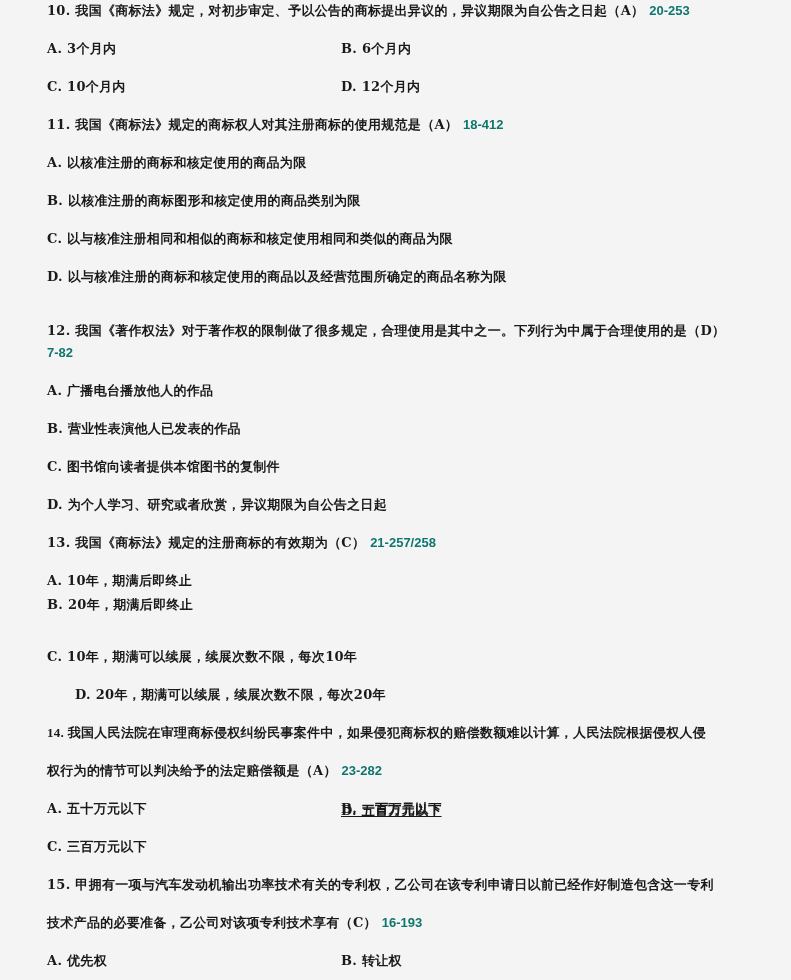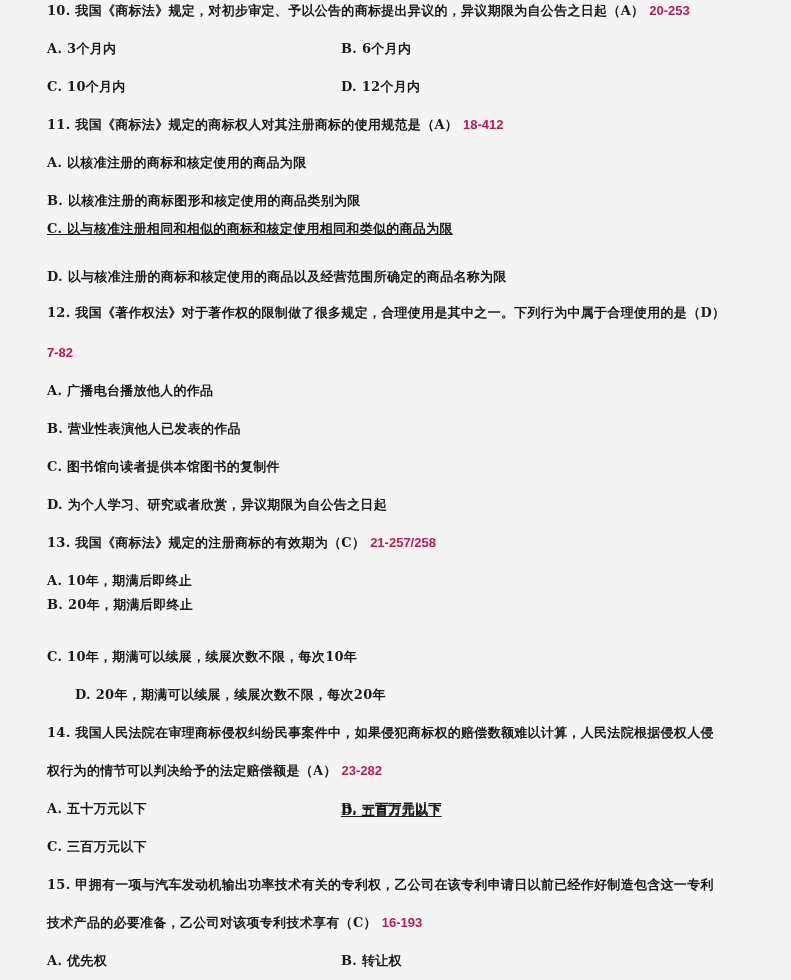--- a/index.html
+++ b/index.html
@@ -18,21 +18,21 @@
   .line {
     position: absolute;
     left: 47px;
     font-size: 13px;
     font-weight: bold;
     line-height: 18px;
     white-space: nowrap;
     letter-spacing: 0.3px;
   }
   .ref {
-    color: #be185d;
+    color: #0f766e;
     font-weight: bold;
     font-family: "Liberation Sans", "DejaVu Sans", sans-serif;
     font-size: 13px;
     letter-spacing: 0;
   }
   .col-b {
     position: absolute;
     left: 330px;
     font-size: 13px;
     font-weight: bold;
@@ -55,24 +55,24 @@
 <div class="line" style="top:78px;">C. 10个月内</div>
 <div class="col-b" style="top:78px;">D. 12个月内</div>
 
 <div class="line" style="top:116px;">
   <span>11.</span>
   <span>我国《商标法》规定的商标权人对其注册商标的使用规范是（A）</span>
   <span class="ref">18-412</span>
 </div>
 <div class="line" style="top:154px;">A. 以核准注册的商标和核定使用的商品为限</div>
 <div class="line" style="top:192px;">B. 以核准注册的商标图形和核定使用的商品类别为限</div>
-<div class="line" style="top:220px;text-decoration:underline;">C. 以与核准注册相同和相似的商标和核定使用相同和类似的商品为限</div>
+<div class="line" style="top:230px;">C. 以与核准注册相同和相似的商标和核定使用相同和类似的商品为限</div>
 <div class="line" style="top:268px;">D. 以与核准注册的商标和核定使用的商品以及经营范围所确定的商品名称为限</div>
 
-<div class="line" style="top:304px;">
+<div class="line" style="top:322px;">
   <span>12.</span>
   <span>我国《著作权法》对于著作权的限制做了很多规定，合理使用是其中之一。下列行为中属于合理使用的是（D）</span>
 </div>
 <div class="line" style="top:344px;">
   <span class="ref">7-82</span>
 </div>
 <div class="line" style="top:382px;">A. 广播电台播放他人的作品</div>
 <div class="line" style="top:420px;">B. 营业性表演他人已发表的作品</div>
 <div class="line" style="top:458px;">C. 图书馆向读者提供本馆图书的复制件</div>
 <div class="line" style="top:496px;">D. 为个人学习、研究或者欣赏，异议期限为自公告之日起</div>
@@ -80,21 +80,21 @@
 <div class="line" style="top:534px;">
   <span>13.</span>
   <span>我国《商标法》规定的注册商标的有效期为（C）</span>
   <span class="ref">21-257/258</span>
 </div>
 <div class="line" style="top:572px;">A. 10年，期满后即终止</div>
 <div class="line" style="top:596px;">B. 20年，期满后即终止</div>
 <div class="line" style="top:648px;">C. 10年，期满可以续展，续展次数不限，每次10年</div>
 <div class="line" style="top:686px;margin-left:28px;">D. 20年，期满可以续展，续展次数不限，每次20年</div>
 
-<div class="line" style="top:724px;">
+<div class="line" style="top:724px;font-family:Liberation Serif, serif;">
   <span>14.</span>
   <span>我国人民法院在审理商标侵权纠纷民事案件中，如果侵犯商标权的赔偿数额难以计算，人民法院根据侵权人侵</span>
 </div>
 <div class="line" style="top:762px;">
   <span>权行为的情节可以判决给予的法定赔偿额是（A）</span>
   <span class="ref">23-282</span>
 </div>
 <div class="line" style="top:800px;">A. 五十万元以下</div>
 <div class="col-b" style="top:800px;">B. 一百万元以下</div>
 <div class="line" style="top:838px;">C. 三百万元以下</div>

